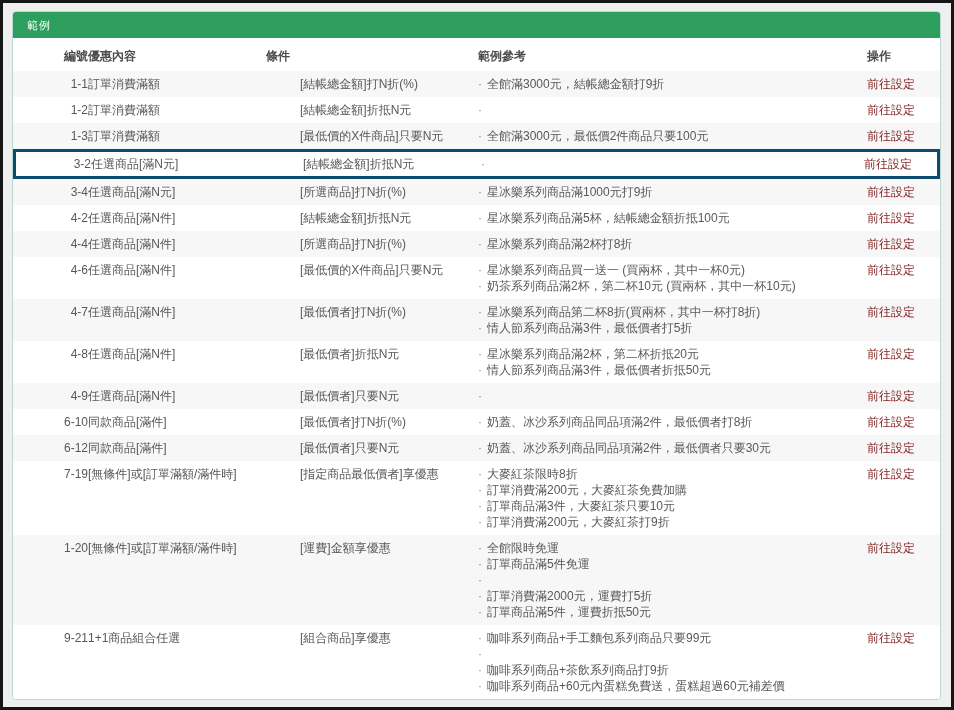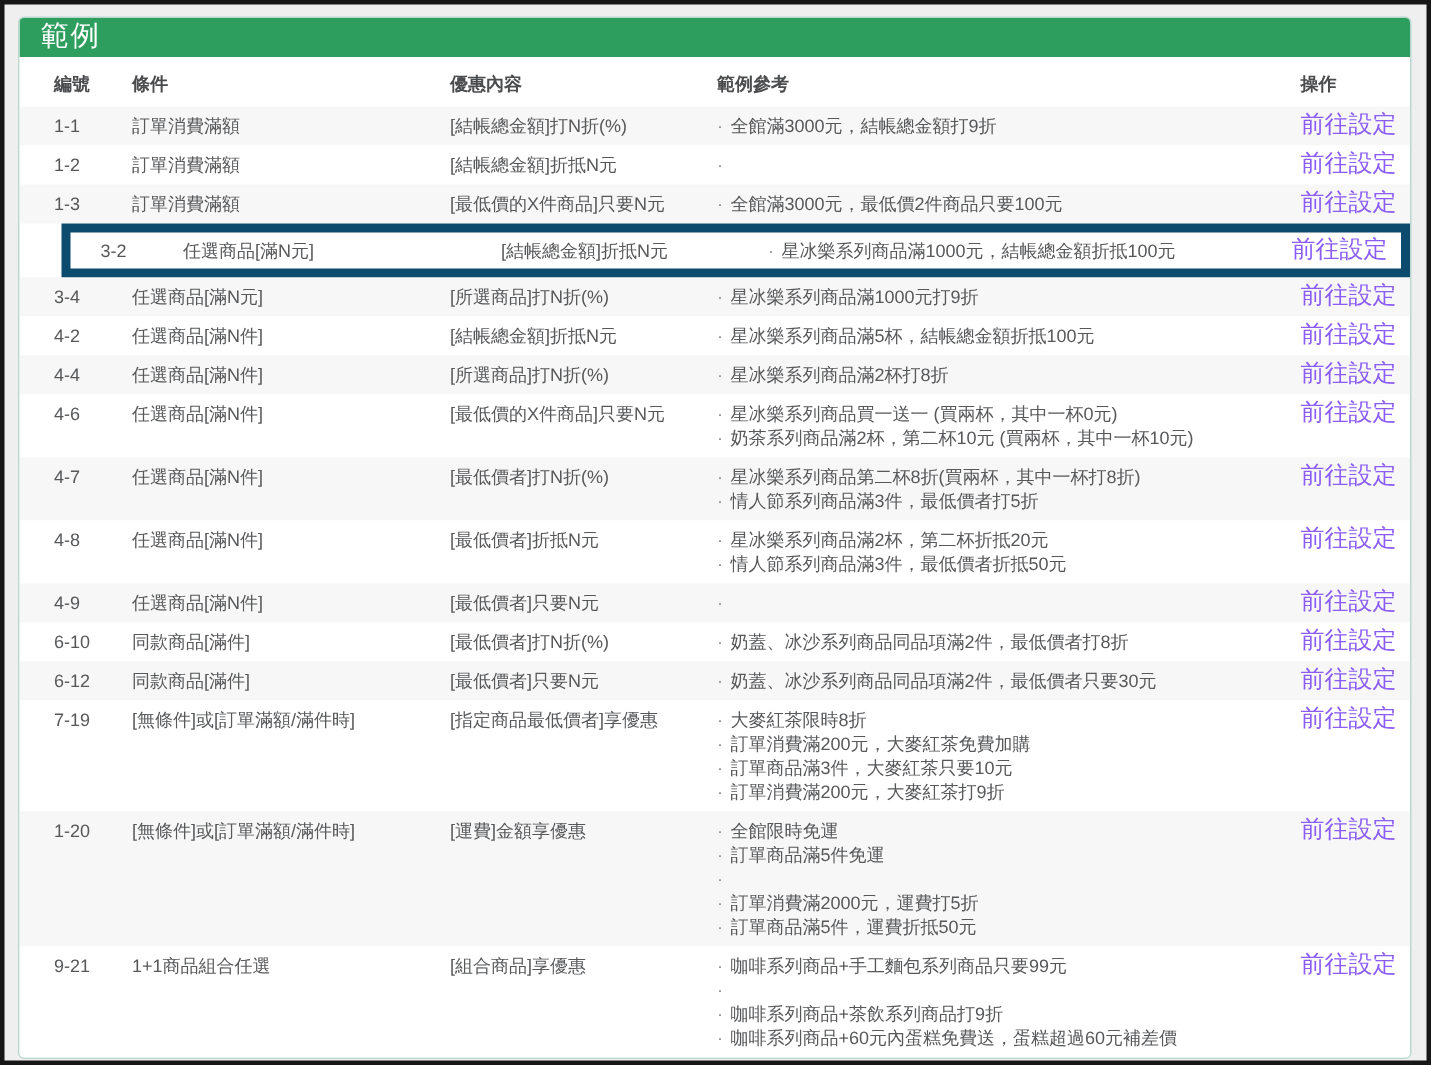--- a/index.html
+++ b/index.html
@@ -18,59 +18,58 @@
     border-radius:4px;
     overflow:hidden;
     min-height:688px;
   }
   .panel-header {
     background:#2e9e5f;
     color:#ffffff;
     height:26px;
     line-height:26px;
     padding-left:14px;
-    font-size:19px;
+    font-size:11px;
     letter-spacing:1px;
   }
   .tbl { width:100%; font-size:12px; color:#57585a; }
   .tr { display:flex; align-items:flex-start; padding:5px 0; line-height:16px; }
   .thead .tr { padding:10px 0 7px 0; background:#ffffff; }
   .thead .cell { font-weight:bold; color:#4b4c4e; }
   .tbody .tr:nth-child(odd) { background:#f7f7f7; }
   .tbody .tr:nth-child(even) { background:#ffffff; }
   .tr.highlighted {
-    border:6px solid #0c4a6e;
+    border:3px solid #0c4a6e;
     background:#ffffff !important;
     padding:4px 0;
-    margin-left:28px;
   }
   .tr.highlighted .c-id { padding-left:20px; }
   .cell { flex-shrink:0; }
-  .c-id   { width:75px; padding-left:23px; }
+  .c-id   { width:75px; padding-left:23px;text-align:right; }
   .c-cond { width:212px; padding-right:10px; }
   .c-disc { width:178px; padding-right:10px; }
   .c-ex   { flex:1 1 auto; padding-right:10px; }
   .c-act  { width:73px; }
   .ex-line { display:flex; }
   .bullet { color:#8a8b8d; margin-right:5px; flex-shrink:0; }
-  .go-link { color:#8b5cf6; text-decoration:none; cursor:pointer; font-size:16px; }
+  .go-link { color:#7f1d1d; text-decoration:none; cursor:pointer; font-size:12px; }
 </style>
 </head>
 <body>
 
 <div class="window">
   <div class="panel">
     <div class="panel-header">範例</div>
 
     <div class="tbl">
       <div class="thead">
         <div class="tr">
           <div class="cell c-id">編號</div>
+          <div class="cell c-disc">優惠內容</div>
           <div class="cell c-cond">條件</div>
-          <div class="cell c-disc">優惠內容</div>
           <div class="cell c-ex">範例參考</div>
           <div class="cell c-act">操作</div>
         </div>
       </div>
       <div class="tbody">
   <div class="tr">
     <div class="cell c-id">1-1</div>
     <div class="cell c-cond">訂單消費滿額</div>
     <div class="cell c-disc">[結帳總金額]打N折(%)</div>
     <div class="cell c-ex">
@@ -113,21 +112,20 @@
     </div>
   </div>
 
   <div class="tr highlighted">
     <div class="cell c-id">3-2</div>
     <div class="cell c-cond">任選商品[滿N元]</div>
     <div class="cell c-disc">[結帳總金額]折抵N元</div>
     <div class="cell c-ex">
               <div class="ex-line">
                 <span class="bullet">·</span>
-                <span>星冰樂系列商品滿1000元，結帳總金額折抵100元</span>
               </div>
             </div>
     <div class="cell c-act">
       <a class="go-link">前往設定</a>
     </div>
   </div>
 
   <div class="tr">
     <div class="cell c-id">3-4</div>
     <div class="cell c-cond">任選商品[滿N元]</div>

